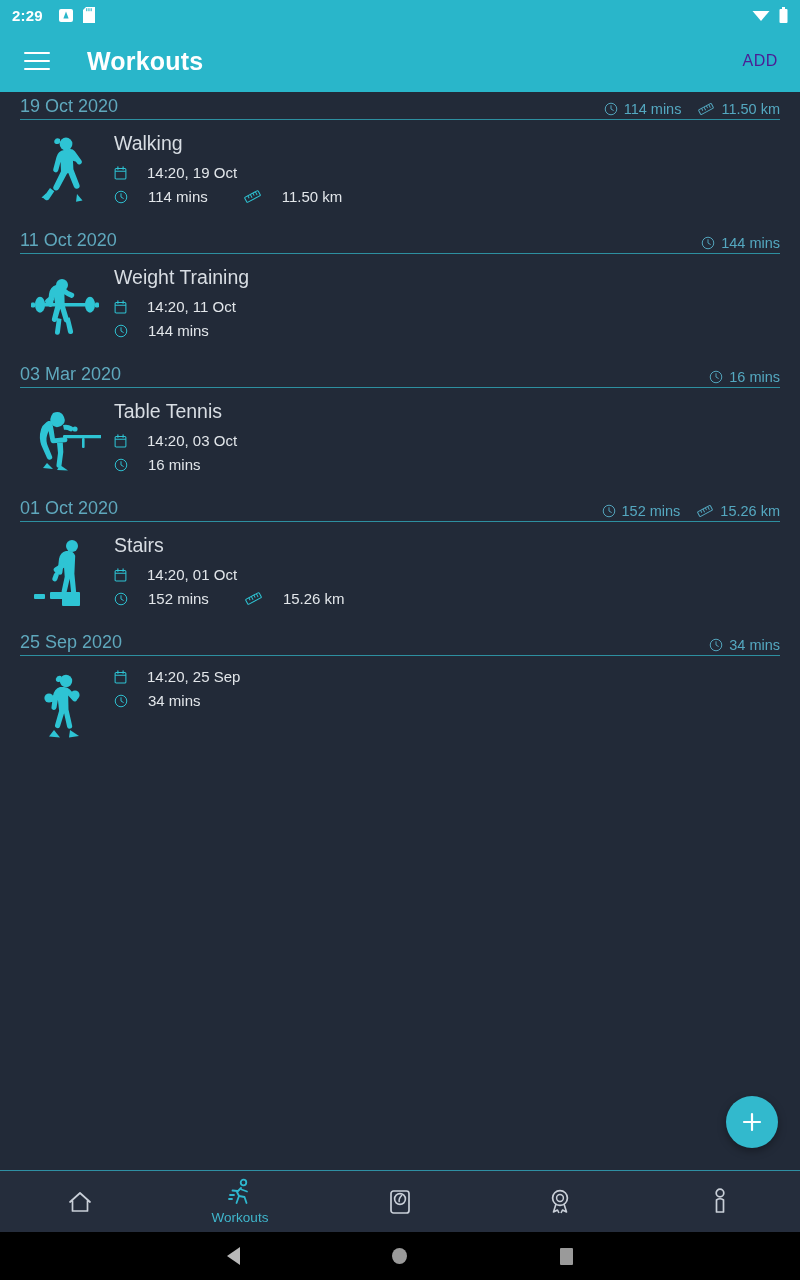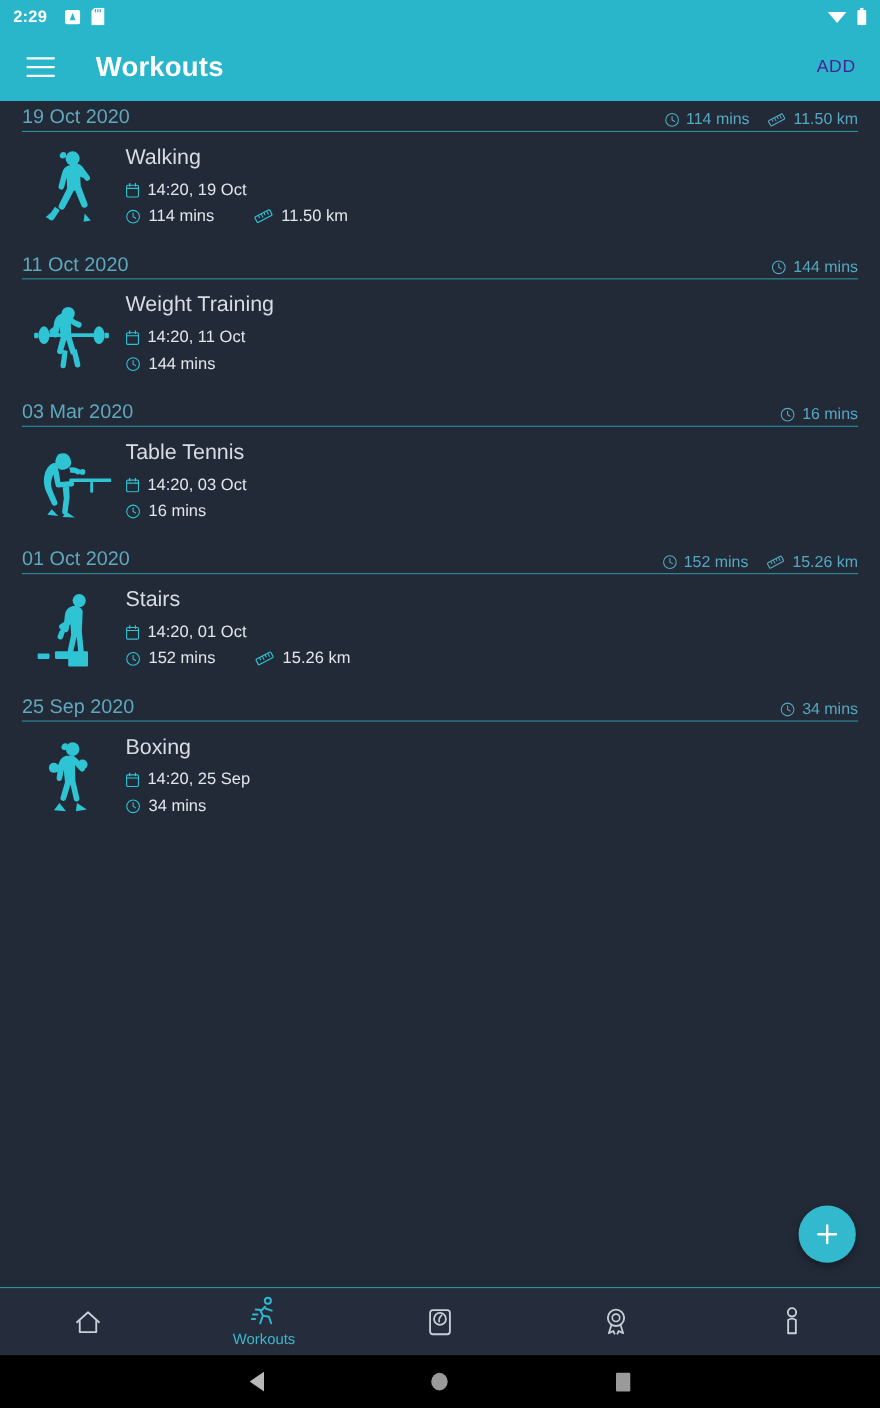--- a/index.html
+++ b/index.html
@@ -155,21 +155,21 @@
   }
   .meta-row {
     display: flex;
     align-items: center;
     gap: 7px;
     margin-bottom: 7px;
   }
   .meta-row .meta-item {
     display: flex;
     align-items: center;
-    gap: 7px;
+    gap: 20px;
   }
   .meta-row .meta-item + .meta-item { margin-left: 28px; }
   .meta-text {
     color: #e2e6ea;
     font-size: 15px;
   }
 
   
   .fab {
     position: absolute;
@@ -558,21 +558,20 @@
               <path d="M25 15 q-6 2 -7 9 l-1.5 11 q-.4 2.5 2.1 2.9 q2.4 .4 2.9 -2.1 l1.4 -8 l1.2 11 l-4 14 q-.7 2.5 1.8 3.2 q2.5 .7 3.2 -1.8 l4 -13 l3 13.5 q.6 2.5 3.1 1.9 q2.5 -.6 1.9 -3.1 l-3.6 -16 l-.3 -14 l4.5 5 q1.8 2 3.7 .2 q1.9 -1.8 .1 -3.8 l-6.6 -7.4 q-2.7 -3 -6.9 -2.5 Z"></path>
               <path d="M24 20 q-5 2 -8.5 5.5 q-1.8 1.8 -.1 3.6 q1.7 1.8 3.5 0 q2.8 -2.8 6.6 -4.4 Z"></path>
               <circle cx="14" cy="26" r="4.6"></circle>
               <circle cx="40" cy="23" r="4.6"></circle>
               <path d="M19 58 l-5 6.5 l11 1 Z"></path>
               <path d="M35 58 l-1 7.5 l10 -1.5 Z"></path>
             </g>
           </svg>
         </div>
         <div class="workout-body">
-          <div class="workout-title">Boxing</div>
           <div class="meta-row">
             <span class="meta-item">
               <svg width="13" height="14" viewBox="0 0 14 15">
                 <rect x="1.2" y="2.6" width="11.6" height="11.4" rx="1.2" fill="none" stroke="#2ec4d4" stroke-width="1.1"></rect>
                 <path d="M1.2 5.6 H12.8" stroke="#2ec4d4" stroke-width="1.1"></path>
                 <path d="M4.2 0.8 V3.4 M9.8 0.8 V3.4" stroke="#2ec4d4" stroke-width="1.2" stroke-linecap="round"></path>
               </svg>
               <span class="meta-text">14:20, 25 Sep</span>
             </span>
           </div>

